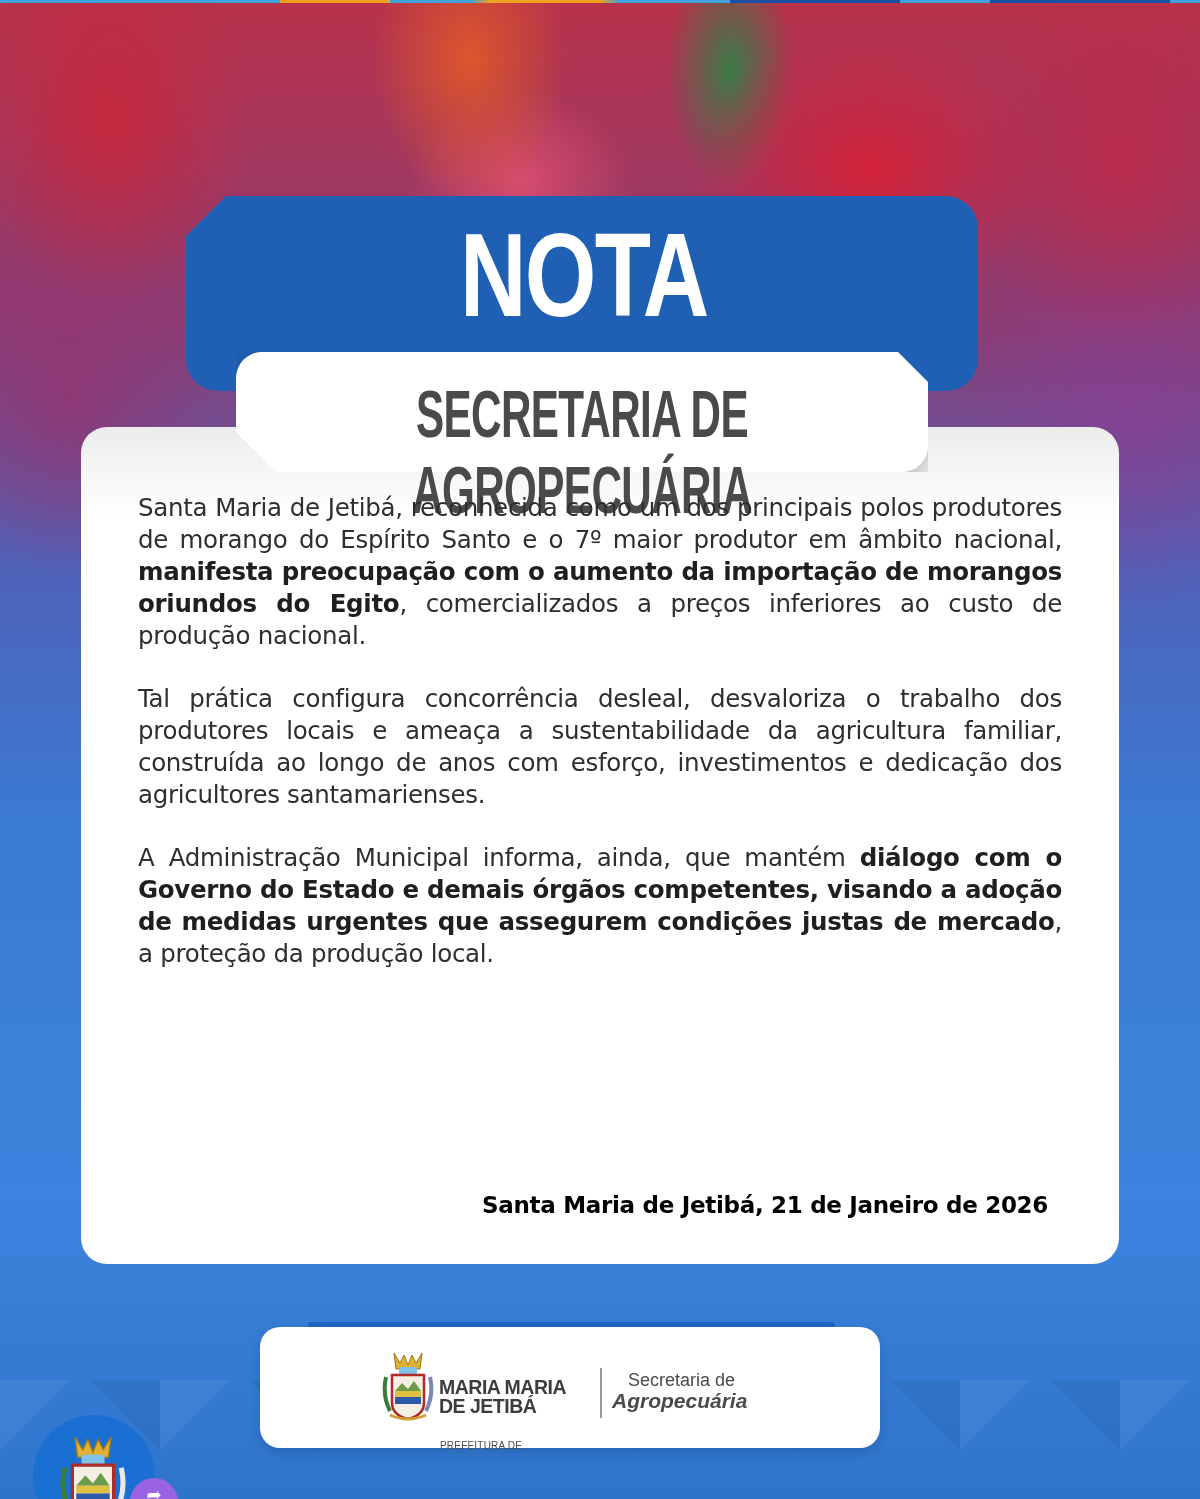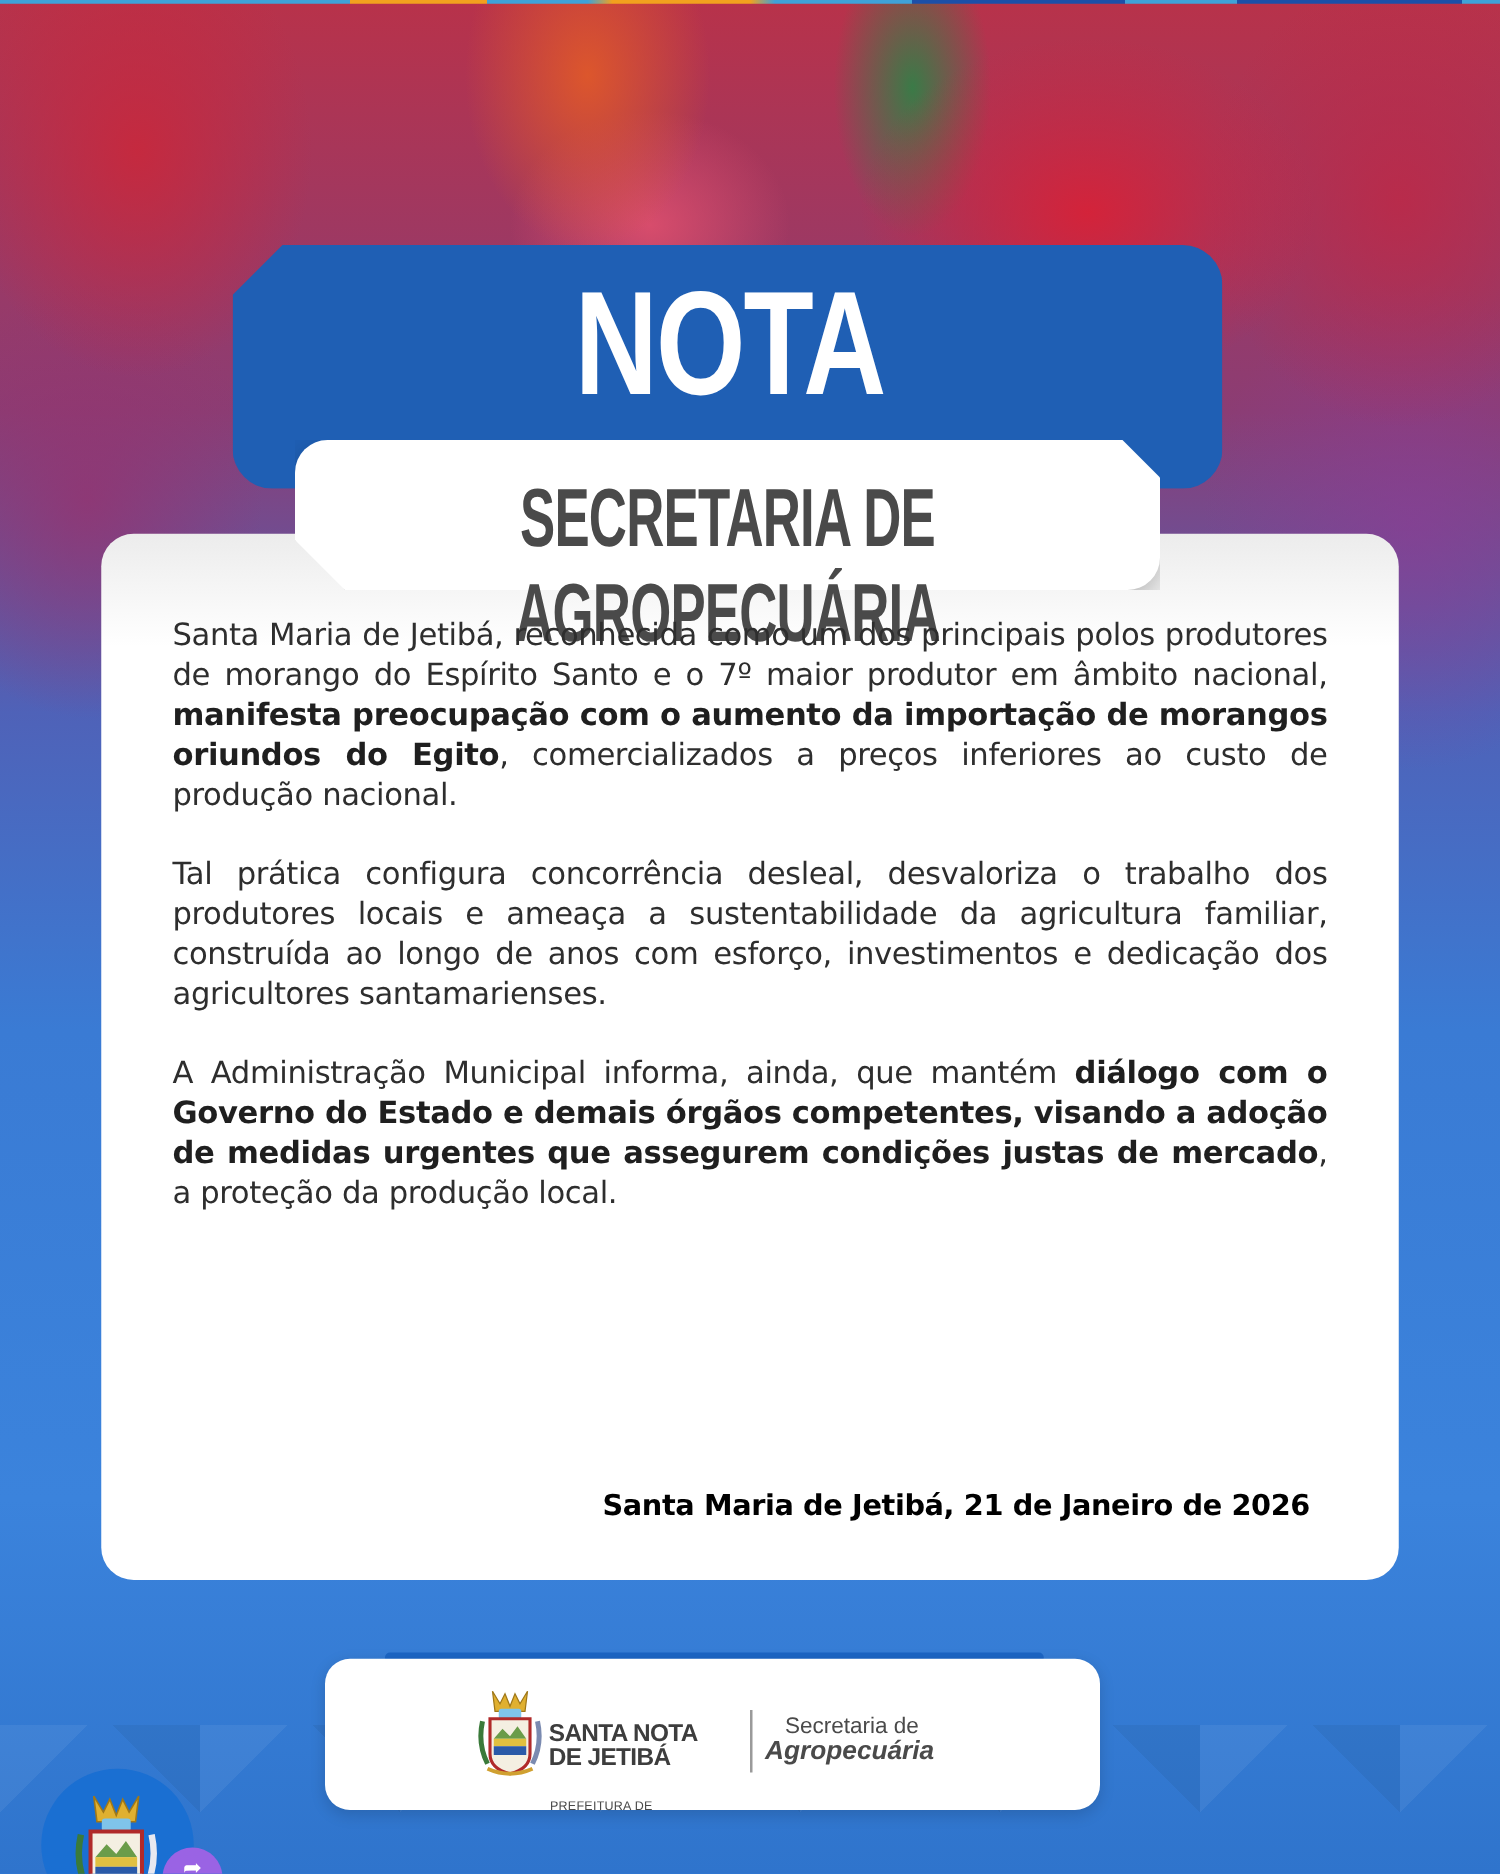--- a/index.html
+++ b/index.html
@@ -201,21 +201,21 @@
     <path d="M15 44 L22 36 L28 42 L34 34 L41 44 Z" fill="#6a9c4a"></path>
     <rect x="15" y="44" width="26" height="6" fill="#e0c040"></rect>
     <rect x="15" y="50" width="26" height="7" fill="#2a5aa8"></rect>
     <path d="M6 30 Q2 48 10 64" stroke="#3a7a3a" stroke-width="4" fill="none"></path>
     <path d="M50 30 Q54 48 46 64" stroke="#7a8ab0" stroke-width="4" fill="none"></path>
     <path d="M10 68 Q28 76 46 68" stroke="#d0a030" stroke-width="3" fill="none"></path>
   </svg>
 </div>
 <div class="pref-small">PREFEITURA DE</div>
 <div class="pref-big">
-  <div>SANTA NOTA</div>
+  <div>MARIA MARIA</div>
   <div>DE JETIBÁ</div>
 </div>
 <div class="footer-divider"></div>
 <div class="sec-small">Secretaria de</div>
 <div class="sec-big">Agropecuária</div>
 
 <div class="avatar">
   <svg width="72" height="110" viewBox="0 0 56 76">
     <path d="M14 6 L20 16 L24 8 L28 18 L32 8 L36 16 L42 6 L40 22 L16 22 Z" fill="#e0b030" stroke="#a07818" stroke-width="1"></path>
     <rect x="19" y="20" width="18" height="8" rx="2" fill="#7fc4ea"></rect>

